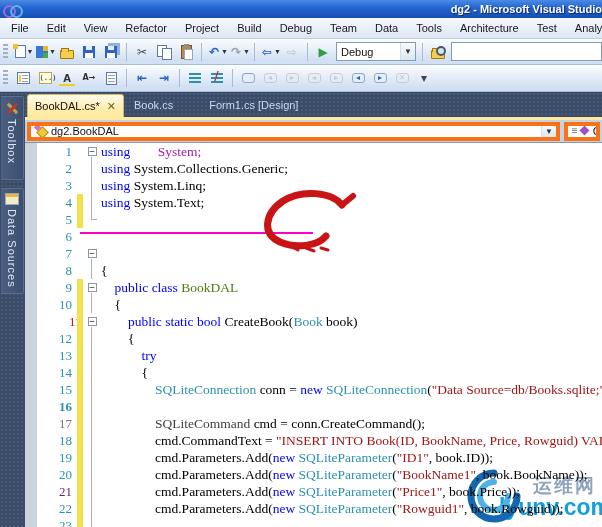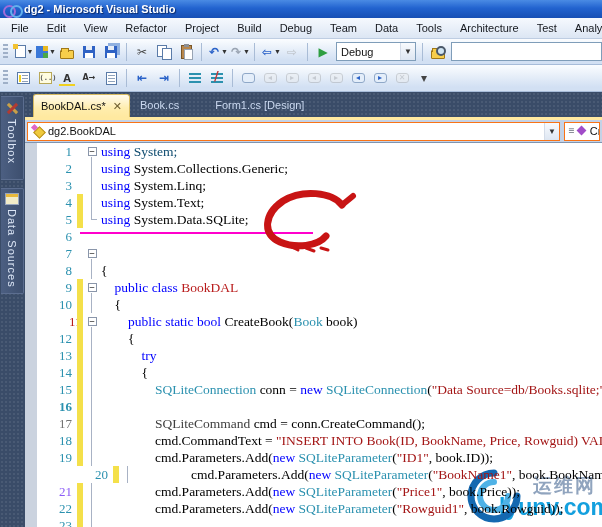--- a/index.html
+++ b/index.html
@@ -1,21 +1,21 @@
 <!DOCTYPE html>
 <html><head>
 <meta charset="utf-8">
 <style>
   * { margin:0; padding:0; box-sizing:border-box; }
   html,body { width:602px; height:527px; overflow:hidden; }
   body { position:relative; font-family:"Liberation Sans", sans-serif; background:#D6E3F5; }
 
   
   #titlebar { height:18px; background:linear-gradient(180deg,#4A8BE4 0%,#2263CF 45%,#174FB4 100%);
-    display:flex; align-items:center; padding-left:3px; }
+    display:flex; align-items:center; padding-left:3px;justify-content:space-between; }
   #titlebar .title { color:#fff; font-size:11px; font-weight:bold; text-shadow:1px 1px 1px #0A2A6A; }
   .vs-logo { width:17px; height:11px; position:relative; margin-right:4px; flex:none; }
   .vs-logo::before,.vs-logo::after { content:""; position:absolute; top:1px; width:9px; height:9px;
     border-radius:50%; border:2px solid #A06BD8; }
   .vs-logo::after { left:7px; border-color:#63B0EC; }
 
   
   #menubar { height:21px; background:linear-gradient(#F6F9FE,#DCE6F4); border-bottom:1px solid #BECDE2;
     display:flex; white-space:nowrap; overflow:hidden; padding-left:2px; }
   .menu-item { padding:0 9px; font-size:11px; line-height:20px; color:#15181E; }
@@ -89,32 +89,32 @@
   .sidetab { position:absolute; left:1px; width:23px; background:linear-gradient(90deg,#4C5F82,#3D4F6E);
     border:1px solid #5C6E90; border-left:none; border-radius:0 2px 2px 0; display:flex;
     flex-direction:column; align-items:center; padding-top:4px; gap:4px; }
   .sidetab .vlabel { writing-mode:vertical-rl; font-size:11px; color:#DCE6F6; letter-spacing:1px; }
   .toolbox-icon { width:15px; height:14px; position:relative; flex:none; }
   .toolbox-icon::before { content:""; position:absolute; left:1px; top:6px; width:13px; height:3px; background:#C8A048; transform:rotate(45deg); }
   .toolbox-icon::after  { content:""; position:absolute; left:1px; top:6px; width:13px; height:3px; background:#B23A32; transform:rotate(-45deg); }
   .data-sources-icon { width:14px; height:12px; background:#F2ECC8; border:1px solid #98A6BE; position:relative; flex:none; }
   .data-sources-icon::before { content:""; position:absolute; left:0; right:0; top:0; height:3px; background:#E8B93C; }
 
-  #tabstrip { position:absolute; left:25px; right:0; top:0; height:25px; display:flex; align-items:flex-end; padding-left:8px; overflow:hidden; }
+  #tabstrip { position:absolute; left:25px; right:0; top:0; height:25px; display:flex; align-items:flex-end; padding-left:2px; overflow:hidden; }
   .tab-active { display:flex; align-items:center; gap:7px; height:23px; padding:0 7px;
     background:linear-gradient(#FFFBEE,#FFEDAE 60%,#FFE9A0); border:1px solid #D8BC62; border-bottom:none;
     border-radius:3px 3px 0 0; font-size:11px; color:#111; flex:none; }
   .tab-close { font:bold 11px/11px "DejaVu Sans",sans-serif; color:#6E5E30; }
   .tab { padding:0 10px; font-size:11px; color:#CBD9F0; line-height:24px; flex:none; }
   .tab:nth-child(3) { margin-left:16px; }
   #yellowband { position:absolute; left:25px; right:0; top:25px; height:3px; background:#FFE9A0; }
 
   #navbar { position:absolute; left:25px; right:0; top:28px; height:23px; background:#C4D2E6;
     border-bottom:1px solid #8094B0; display:flex; align-items:center; padding:0 2px; gap:4px; }
-  .combo { background:#fff; border:1px solid #f97316; height:19px; display:flex; align-items:center;
+  .combo { background:#fff; border:4px solid #f97316; height:19px; display:flex; align-items:center;
     font-size:11px; color:#111; padding-left:3px; overflow:hidden; }
   #combo-class { width:533px; flex:none; }
   #combo-member { flex:1; white-space:nowrap; }
   .ci-class { width:12px; height:12px; position:relative; margin:0 4px 0 1px; flex:none; }
   .ci-class::before { content:""; position:absolute; left:3px; top:3px; width:7px; height:7px; background:#EFC93C; border:1px solid #B8901F; transform:rotate(45deg); }
   .ci-class::after { content:""; position:absolute; left:0; top:0; width:5px; height:5px; background:#E066C8; transform:rotate(45deg); }
   .ci-lines { font:bold 8px/18px "DejaVu Sans",sans-serif; color:#8A8F98; margin-right:2px; }
   .ci-method { width:10px; height:12px; position:relative; margin-right:3px; flex:none; }
   .ci-method::before { content:""; position:absolute; left:1px; top:2px; width:7px; height:7px; background:#A14CC8; transform:rotate(45deg); }
 
@@ -333,21 +333,21 @@
       </svg>
     </div>
     <div id="lines">
         <div class="row">
           <span class="c-ind"></span>
           <span class="c-num" style="color: rgb(43, 145, 175);">1</span>
           <span class="c-trk"></span>
           <span class="c-out out-box">
             <span class="fold">−</span>
           </span>
-          <span class="c-code"><span style="color: rgb(0, 0, 255);">using</span><span style="color: #0c4a6e;"> System;</span></span>
+          <span class="c-code"><span style="color: rgb(0, 0, 255);">using</span><span style="color: #a21caf; margin-left: 24px;"> System;</span></span>
         </div>
         <div class="row">
           <span class="c-ind"></span>
           <span class="c-num" style="color: rgb(43, 145, 175);">2</span>
           <span class="c-trk"></span>
           <span class="c-out out-line"></span>
           <span class="c-code"><span style="color: rgb(0, 0, 255);">using</span><span style="color: rgb(0, 0, 0);"> System.Collections.Generic;</span></span>
         </div>
         <div class="row">
           <span class="c-ind"></span>
@@ -361,21 +361,20 @@
           <span class="c-num" style="color: rgb(43, 145, 175);">4</span>
           <span class="c-trk on"></span>
           <span class="c-out out-line"></span>
           <span class="c-code"><span style="color: rgb(0, 0, 255);">using</span><span style="color: rgb(0, 0, 0);"> System.Text;</span></span>
         </div>
         <div class="row">
           <span class="c-ind"></span>
           <span class="c-num" style="color: rgb(43, 145, 175);">5</span>
           <span class="c-trk on"></span>
           <span class="c-out out-end"></span>
-          <span class="c-code"><span style="color: rgb(0, 0, 255);">using</span><span style="color: rgb(0, 0, 0);"> System.Data.SQLite;</span></span>
         </div>
         <div class="row">
           <span class="c-ind"></span>
           <span class="c-num" style="color: rgb(43, 145, 175);">6</span>
           <span class="c-trk"></span>
           <span class="c-out"></span>
           <span class="c-code"></span>
         </div>
         <div class="row">
           <span class="c-ind"></span>
@@ -392,21 +391,21 @@
           <span class="c-out out-line"></span>
           <span class="c-code"><span style="color: rgb(0, 0, 0);">{</span></span>
         </div>
         <div class="row">
           <span class="c-ind"></span>
           <span class="c-num" style="color: rgb(43, 145, 175);">9</span>
           <span class="c-trk on"></span>
           <span class="c-out out-box">
             <span class="fold">−</span>
           </span>
-          <span class="c-code"><span style="color: rgb(0, 0, 0);">    </span><span style="color: rgb(0, 0, 255);">public</span><span style="color: rgb(0, 0, 0);"> </span><span style="color: rgb(0, 0, 255);">class</span><span style="color: rgb(0, 0, 0);"> </span><span style="color: #b91c1c;">BookDAL</span></span>
+          <span class="c-code"><span style="color: rgb(0, 0, 0);">    </span><span style="color: rgb(0, 0, 255);">public</span><span style="color: rgb(0, 0, 0);"> </span><span style="color: rgb(0, 0, 255);">class</span><span style="color: rgb(0, 0, 0);"> </span><span style="color: #4d7c0f;">BookDAL</span></span>
         </div>
         <div class="row">
           <span class="c-ind"></span>
           <span class="c-num" style="color: rgb(43, 145, 175);">10</span>
           <span class="c-trk on"></span>
           <span class="c-out out-line"></span>
           <span class="c-code"><span style="color: rgb(0, 0, 0);">    {</span></span>
         </div>
         <div class="row">
           <span class="c-ind"></span>
@@ -467,28 +466,28 @@
         </div>
         <div class="row">
           <span class="c-ind"></span>
           <span class="c-num" style="color: rgb(43, 145, 175);">19</span>
           <span class="c-trk on"></span>
           <span class="c-out out-line"></span>
           <span class="c-code"><span style="color: rgb(0, 0, 0);">                cmd.Parameters.Add(</span><span style="color: rgb(0, 0, 255);">new</span><span style="color: rgb(0, 0, 0);"> </span><span style="color: rgb(43, 145, 175);">SQLiteParameter</span><span style="color: rgb(0, 0, 0);">(</span><span style="color: rgb(163, 21, 21);">"ID1"</span><span style="color: rgb(0, 0, 0);">, book.ID));</span></span>
         </div>
         <div class="row">
           <span class="c-ind"></span>
-          <span class="c-num" style="color: rgb(43, 145, 175); margin-left: 36px;">20</span>
+          <span class="c-num" style="color: rgb(43, 145, 175);">20</span>
           <span class="c-trk on"></span>
           <span class="c-out out-line"></span>
           <span class="c-code"><span style="color: rgb(0, 0, 0);">                cmd.Parameters.Add(</span><span style="color: rgb(0, 0, 255);">new</span><span style="color: rgb(0, 0, 0);"> </span><span style="color: rgb(43, 145, 175);">SQLiteParameter</span><span style="color: rgb(0, 0, 0);">(</span><span style="color: rgb(163, 21, 21);">"BookName1"</span><span style="color: rgb(0, 0, 0);">, book.BookName));</span></span>
         </div>
         <div class="row">
           <span class="c-ind"></span>
-          <span class="c-num" style="color: #8b5cf6; font-family: Liberation Serif, serif;">21</span>
+          <span class="c-num" style="color: #701a75; font-family: Liberation Serif, serif;">21</span>
           <span class="c-trk on"></span>
           <span class="c-out out-line"></span>
           <span class="c-code"><span style="color: rgb(0, 0, 0);">                cmd.Parameters.Add(</span><span style="color: rgb(0, 0, 255);">new</span><span style="color: rgb(0, 0, 0);"> </span><span style="color: rgb(43, 145, 175);">SQLiteParameter</span><span style="color: rgb(0, 0, 0);">(</span><span style="color: rgb(163, 21, 21);">"Price1"</span><span style="color: rgb(0, 0, 0);">, book.Price));</span></span>
         </div>
         <div class="row">
           <span class="c-ind"></span>
           <span class="c-num" style="color: rgb(43, 145, 175);">22</span>
           <span class="c-trk on"></span>
           <span class="c-out out-line"></span>
           <span class="c-code"><span style="color: rgb(0, 0, 0);">                cmd.Parameters.Add(</span><span style="color: rgb(0, 0, 255);">new</span><span style="color: rgb(0, 0, 0);"> </span><span style="color: rgb(43, 145, 175);">SQLiteParameter</span><span style="color: rgb(0, 0, 0);">(</span><span style="color: rgb(163, 21, 21);">"Rowguid1"</span><span style="color: rgb(0, 0, 0);">, book.Rowguid));</span></span>

